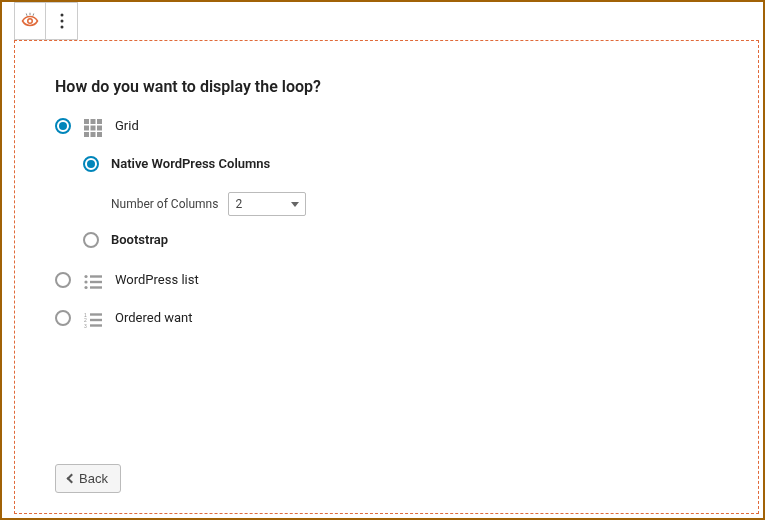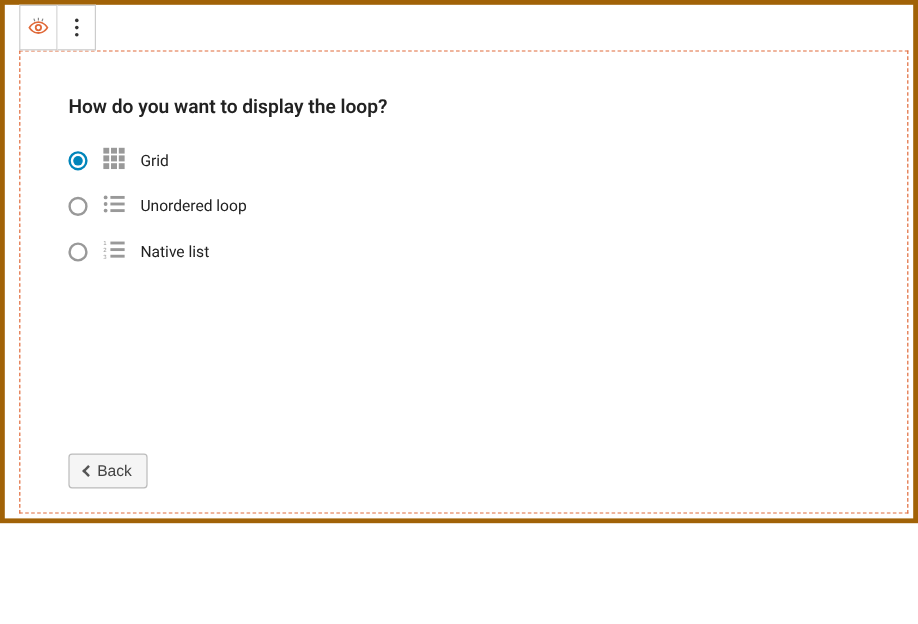--- a/index.html
+++ b/index.html
@@ -5,22 +5,22 @@
     * { box-sizing: border-box; margin: 0; padding: 0; }
     body {
       font-family: -apple-system, BlinkMacSystemFont, "Segoe UI", Roboto, sans-serif;
       background: #fff;
       width: 765px;
       height: 520px;
       position: relative;
     }
     .outer-border {
       width: 765px;
-      height: 436px;
-      border: 4px solid #a16207;
+      height: 520px;
+      border: 2px solid #a16207;
       position: relative;
     }
     .toolbar {
       position: absolute;
       top: 0;
       left: 12px;
       display: flex;
       z-index: 2;
     }
     .toolbar-btn {
@@ -45,21 +45,21 @@
       padding: 36px 40px 20px 40px;
     }
     h2 {
       font-size: 16px;
       font-weight: 600;
       color: #222;
       margin-bottom: 22px;
     }
     .option-row {
       display: flex;
-      align-items: flex-end;
+      align-items: flex-start;
       gap: 12px;
       margin-bottom: 16px;
       min-height: 22px;
     }
     .radio {
       width: 16px;
       height: 16px;
       border: 2px solid #999;
       border-radius: 50%;
       background: #fff;
@@ -216,50 +216,67 @@
           <rect x="6.5" y="6.5" width="5" height="5" fill="#999"></rect>
           <rect x="13" y="6.5" width="5" height="5" fill="#999"></rect>
           <rect x="0" y="13" width="5" height="5" fill="#999"></rect>
           <rect x="6.5" y="13" width="5" height="5" fill="#999"></rect>
           <rect x="13" y="13" width="5" height="5" fill="#999"></rect>
         </svg>
       </span>
       <span class="opt-label">Grid</span>
     </div>
 
+    <div class="sub-options">
+      <div class="option-row">
+        <span class="radio selected"></span>
+        <span class="opt-label">Native WordPress Columns</span>
+      </div>
+      <div class="sub-detail">
+        <span class="sub-detail-label">Number of Columns</span>
+        <div class="select-wrap">
+          <span>2</span>
+          <span class="caret-down"></span>
+        </div>
+      </div>
+      <div class="option-row">
+        <span class="radio"></span>
+        <span class="opt-label">Bootstrap</span>
+      </div>
+    </div>
 
 
     <div class="option-row">
       <span class="radio"></span>
       <span class="opt-icon">
         <svg width="18" height="16" viewBox="0 0 18 16">
           <circle cx="2" cy="2.5" r="1.6" fill="#999"></circle>
           <rect x="6" y="1.3" width="12" height="2.4" fill="#999"></rect>
           <circle cx="2" cy="8" r="1.6" fill="#999"></circle>
           <rect x="6" y="6.8" width="12" height="2.4" fill="#999"></rect>
           <circle cx="2" cy="13.5" r="1.6" fill="#999"></circle>
           <rect x="6" y="12.3" width="12" height="2.4" fill="#999"></rect>
         </svg>
       </span>
-      <span class="opt-label">Unordered loop</span>
+      <span class="opt-label">WordPress list</span>
     </div>
 
     <div class="option-row">
       <span class="radio"></span>
       <span class="opt-icon">
         <svg width="18" height="16" viewBox="0 0 18 16">
           <text x="0" y="4.5" font-size="5" fill="#999" font-family="sans-serif">1</text>
           <rect x="6" y="1.3" width="12" height="2.4" fill="#999"></rect>
           <text x="0" y="10" font-size="5" fill="#999" font-family="sans-serif">2</text>
           <rect x="6" y="6.8" width="12" height="2.4" fill="#999"></rect>
           <text x="0" y="15.5" font-size="5" fill="#999" font-family="sans-serif">3</text>
           <rect x="6" y="12.3" width="12" height="2.4" fill="#999"></rect>
         </svg>
       </span>
-      <span class="opt-label">Native list</span>
+      <span class="opt-label">Ordered want</span>
     </div>
 
 
     <div class="footer">
       <button class="btn btn-back">
         <span class="chevron-left"></span>
         <span>Back</span>
       </button>
     </div>
   </div>

